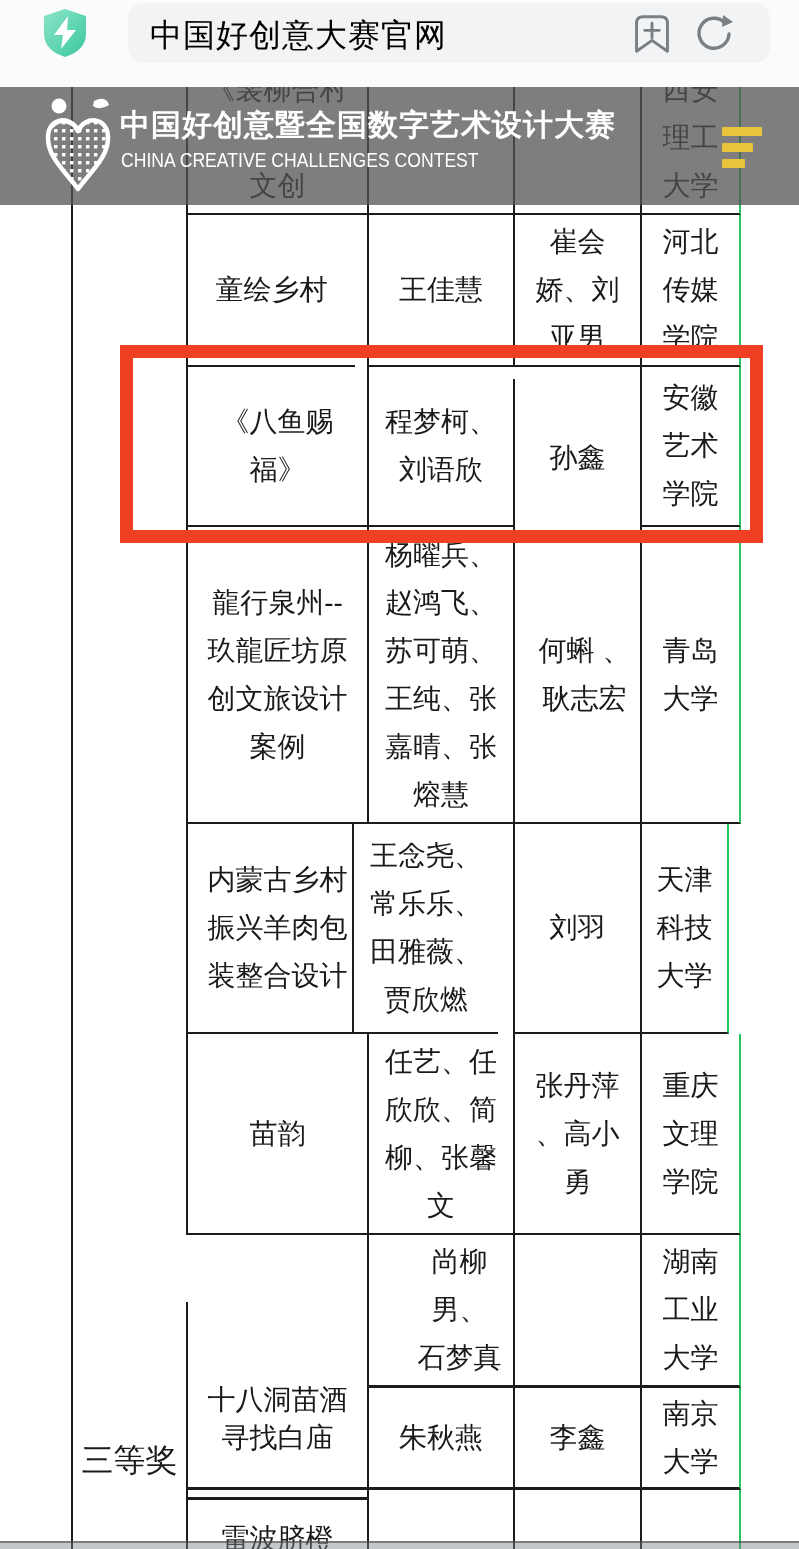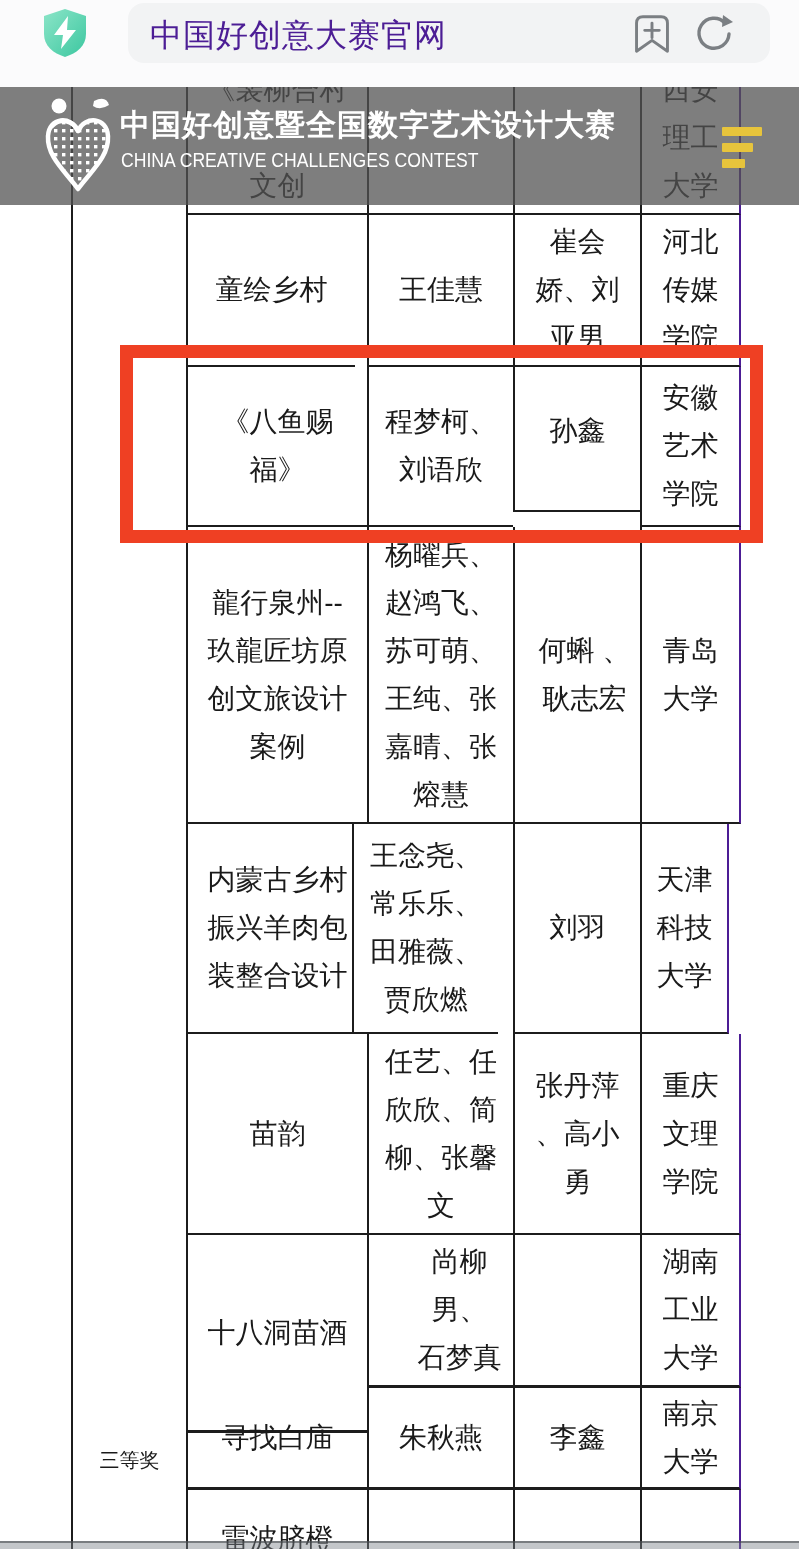--- a/index.html
+++ b/index.html
@@ -4,38 +4,38 @@
 <style>
   html,body{margin:0;padding:0;background:#e9e9e9;}
   .screen{
     position:relative;width:799px;height:1549px;overflow:hidden;background:#ffffff;
     font-family:"Liberation Sans","DejaVu Sans",sans-serif;margin:0 auto;
   }
   
   .toolbar{position:absolute;left:0;top:0;width:799px;height:87px;background:#fbfbfc;z-index:40;}
   .shield{position:absolute;left:38px;top:7px;width:54px;height:52px;}
   .url-pill{position:absolute;left:128px;top:3px;width:642px;height:60px;background:#f2f3f4;border-radius:16px;}
-  .url-text{position:absolute;left:22px;top:11px;font-size:32px;color:#4c1d95;letter-spacing:1px;white-space:nowrap;}
+  .url-text{position:absolute;left:22px;top:11px;font-size:32px;color:#000000;letter-spacing:1px;white-space:nowrap;}
   .pill-icon{position:absolute;top:11px;width:40px;height:40px;}
   .icon-bookmark{left:504px;}
   .icon-refresh{left:566px;}
   
   .tbl-layer{position:absolute;left:0;top:0;width:799px;height:1590px;z-index:10;}
   .cell{
     position:absolute;box-sizing:border-box;border-left:2px solid #1c1c1c;border-bottom:2px solid #1c1c1c;
     display:flex;align-items:center;justify-content:center;text-align:center;
     white-space:pre-line;font-size:28px;line-height:48px;color:#1a1a1a;overflow:hidden;
   }
-  .cell.last{border-right:2px solid #4c1d95;}
+  .cell.last{border-right:2px solid #22c55e;}
   .prize-cell{
     position:absolute;box-sizing:border-box;left:71px;top:63px;width:115px;height:1527px;
     border-left:2px solid #1c1c1c;z-index:10;
   }
   .prize-label{position:absolute;left:0;top:1373px;width:100%;text-align:center;
-    font-size:20px;line-height:48px;color:#1a1a1a;}
+    font-size:32px;line-height:48px;color:#1a1a1a;}
   
   .banner{position:absolute;left:0;top:87px;width:799px;height:118px;background:rgba(83,83,83,0.75);z-index:20;}
   .logo{position:absolute;left:36px;top:8px;width:84px;height:104px;}
   .banner-title{position:absolute;left:120px;top:18px;font-size:30px;font-weight:bold;color:#ffffff;letter-spacing:1px;white-space:nowrap;}
   .banner-sub{position:absolute;left:121px;top:62px;font-size:20px;color:#ffffff;letter-spacing:0px;
     transform:scaleX(0.88);transform-origin:left center;white-space:nowrap;}
   .menu{position:absolute;left:722px;top:40px;width:42px;height:34px;}
   .menu i{display:block;height:9px;border-radius:1px;margin-bottom:7px;}
   .menu .b1{width:40px;}
   .menu .b2{width:31px;}
@@ -69,21 +69,21 @@
       <div class="cell" style="left: 513px; top: 215px; width: 127px; height: 152px;">崔会
 娇、刘
 亚男</div>
       <div class="cell last" style="left: 640px; top: 215px; width: 101px; height: 152px;">河北
 传媒
 学院</div>
       <div class="cell" style="left: 186px; top: 367px; width: 181px; height: 160px;">《八鱼赐
 福》</div>
       <div class="cell" style="left: 367px; top: 367px; width: 146px; height: 160px;">程梦柯、
 刘语欣</div>
-      <div class="cell" style="left: 513px; top: 352px; width: 127px; height: 160px;">孙鑫</div>
+      <div class="cell" style="left: 513px; top: 379px; width: 127px; height: 160px;">孙鑫</div>
       <div class="cell last" style="left: 640px; top: 367px; width: 101px; height: 160px;">安徽
 艺术
 学院</div>
       <div class="cell" style="left: 367px; top: 527px; width: 146px; height: 297px;">杨曜兵、
 赵鸿飞、
 苏可萌、
 王纯、张
 嘉晴、张
 熔慧</div>
       <div class="cell" style="left: 186px; top: 527px; width: 181px; height: 297px;">龍行泉州--
@@ -109,21 +109,21 @@
       <div class="cell" style="left: 367px; top: 1034px; width: 146px; height: 201px;">任艺、任
 欣欣、简
 柳、张馨
 文</div>
       <div class="cell" style="left: 513px; top: 1034px; width: 127px; height: 201px;">张丹萍
 、高小
 勇</div>
       <div class="cell last" style="left: 640px; top: 1034px; width: 101px; height: 201px;">重庆
 文理
 学院</div>
-      <div class="cell" style="left: 186px; top: 1235px; width: 181px; height: 198px; border-bottom-width: 3px;">十八洞苗酒</div>
+      <div class="cell" style="left: 186px; top: 1302px; width: 181px; height: 198px; border-bottom-width: 3px;">十八洞苗酒</div>
       <div class="cell" style="left: 367px; top: 1235px; width: 146px; height: 153px; border-bottom-width: 3px; padding-left: 37px;">尚柳男、
 石梦真</div>
       <div class="cell" style="left: 513px; top: 1235px; width: 127px; height: 153px; border-bottom-width: 3px;"></div>
       <div class="cell last" style="left: 640px; top: 1235px; width: 101px; height: 153px; border-bottom-width: 3px;">湖南
 工业
 大学</div>
       <div class="cell" style="left: 186px; top: 1388px; width: 181px; height: 102px; border-bottom-width: 3px;">寻找白庙</div>
       <div class="cell" style="left: 367px; top: 1388px; width: 146px; height: 102px; border-bottom-width: 3px;">朱秋燕</div>
       <div class="cell" style="left: 513px; top: 1388px; width: 127px; height: 102px; border-bottom-width: 3px;">李鑫</div>
       <div class="cell last" style="left: 640px; top: 1388px; width: 101px; height: 102px; border-bottom-width: 3px;">南京

